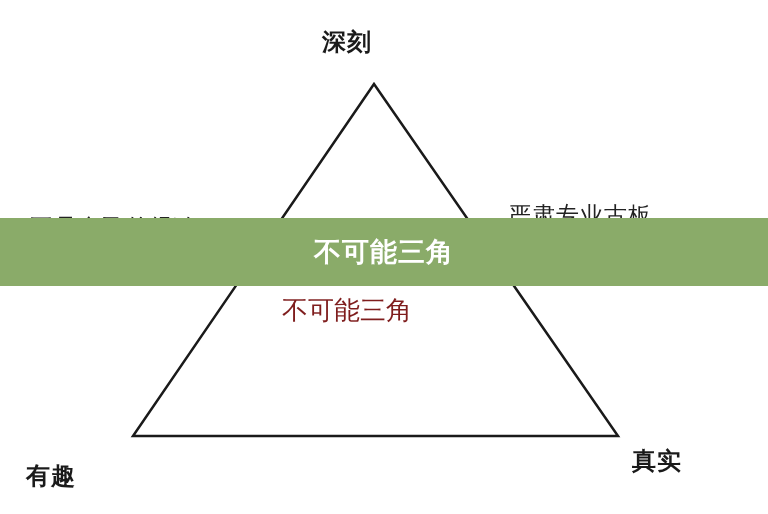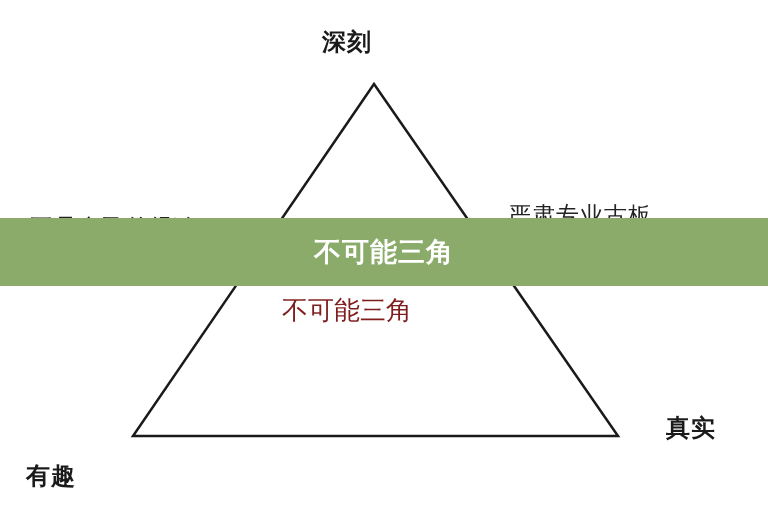--- a/index.html
+++ b/index.html
@@ -52,22 +52,21 @@
     left: 322px;
     top: 26px;
   }
   #label-bottom-left {
     left: 26px;
     top: 424px;
     margin-top: 36px;
   }
   #label-bottom-right {
     left: 632px;
-    top: 412px;
-    margin-left: 34px;
+    top: 445px;
   }
   #label-right-edge {
     left: 508px;
     top: 200px;
   }
   #label-left-edge {
     left: 30px;
     top: 212px;
   }
   #label-bottom-edge {

